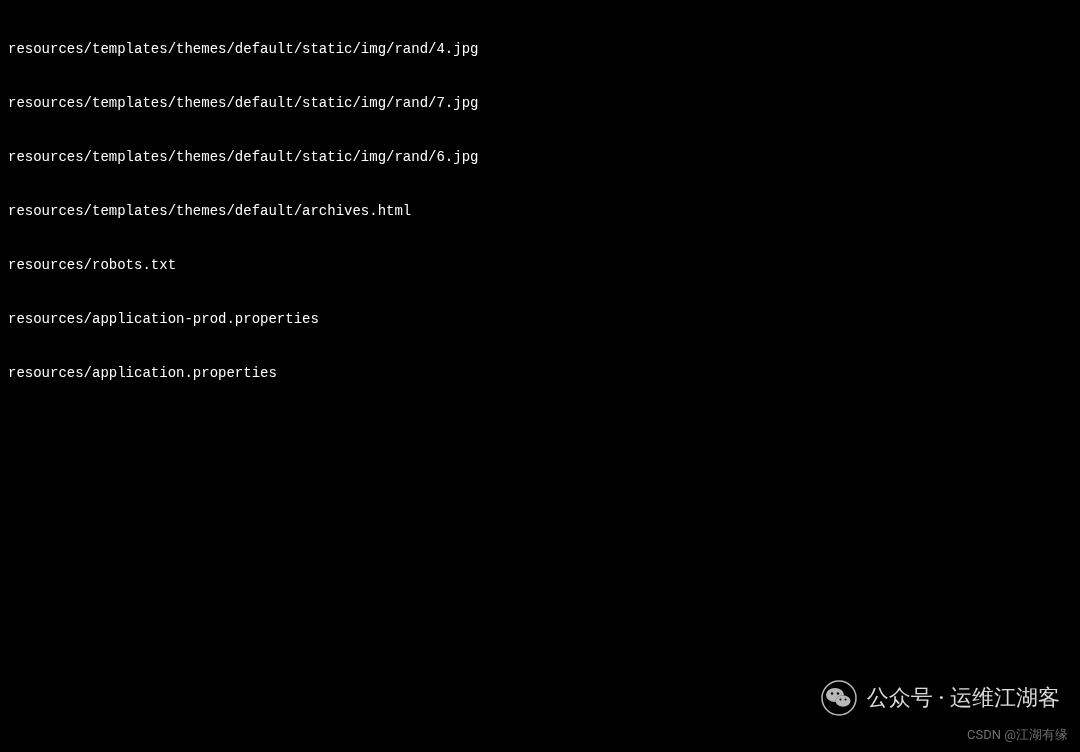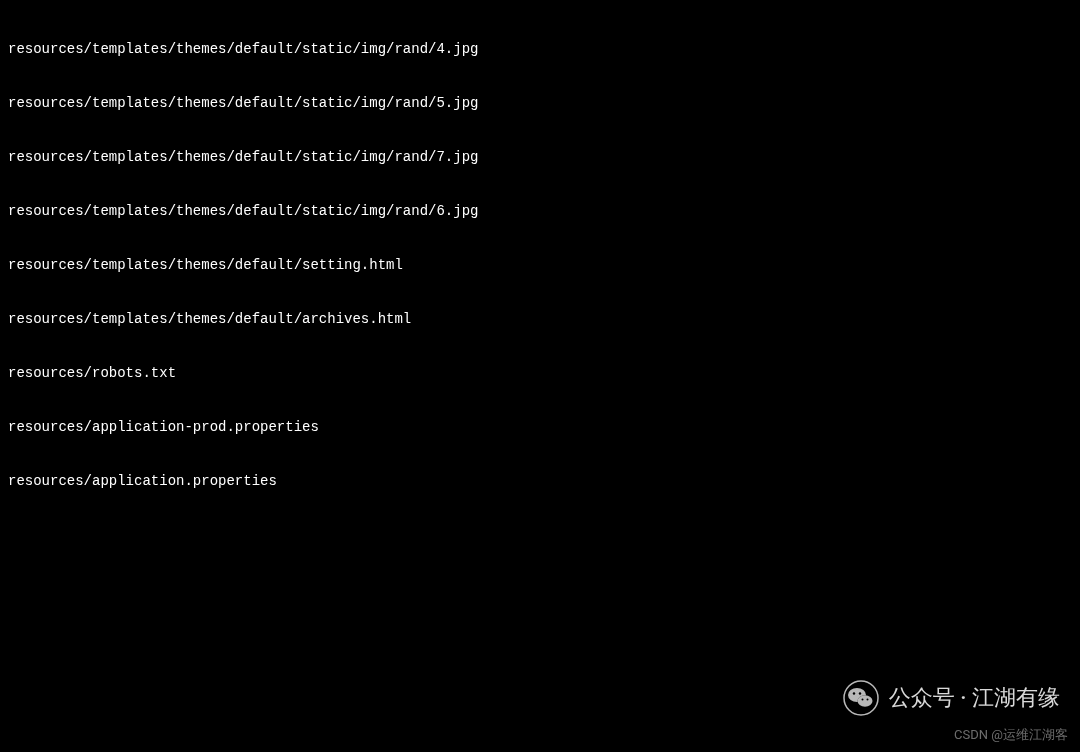--- a/index.html
+++ b/index.html
@@ -50,24 +50,22 @@
       color: rgba(180, 180, 180, 0.6);
       font-family: -apple-system, BlinkMacSystemFont, "Segoe UI", Roboto, Arial, sans-serif;
       font-size: 13px;
     }
   </style>
 </head>
 <body>
 
 <div class="terminal">
   <span class="line">resources/templates/themes/default/static/img/rand/4.jpg</span>
-  <span class="line">resources/templates/themes/default/static/img/rand/5.jpg</span>
   <span class="line">resources/templates/themes/default/static/img/rand/7.jpg</span>
   <span class="line">resources/templates/themes/default/static/img/rand/6.jpg</span>
-  <span class="line">resources/templates/themes/default/setting.html</span>
   <span class="line">resources/templates/themes/default/archives.html</span>
   <span class="line">resources/robots.txt</span>
   <span class="line">resources/application-prod.properties</span>
   <span class="line">resources/application.properties</span>
   
   
   
   
   
   
@@ -98,16 +96,16 @@
   <svg class="wechat-icon" viewBox="0 0 36 36" fill="none">
     <circle cx="18" cy="18" r="17" stroke="rgba(255,255,255,0.85)" stroke-width="1.5" fill="none"></circle>
     <ellipse cx="14" cy="15" rx="9" ry="7" fill="rgba(255,255,255,0.85)"></ellipse>
     <ellipse cx="22" cy="21" rx="7.5" ry="5.8" fill="#000"></ellipse>
     <ellipse cx="22" cy="21" rx="7.5" ry="5.8" fill="rgba(255,255,255,0.85)"></ellipse>
     <circle cx="11" cy="13.5" r="1.2" fill="#000"></circle>
     <circle cx="17" cy="13.5" r="1.2" fill="#000"></circle>
     <circle cx="19.5" cy="19.5" r="1" fill="#000"></circle>
     <circle cx="24.5" cy="19.5" r="1" fill="#000"></circle>
   </svg>
-  <span>公众号 · 江湖有缘</span>
+  <span>公众号 · 运维江湖客</span>
 </div>
 
-<div class="csdn-mark">CSDN @运维江湖客</div>
+<div class="csdn-mark">CSDN @江湖有缘</div>
 
 </body></html>

